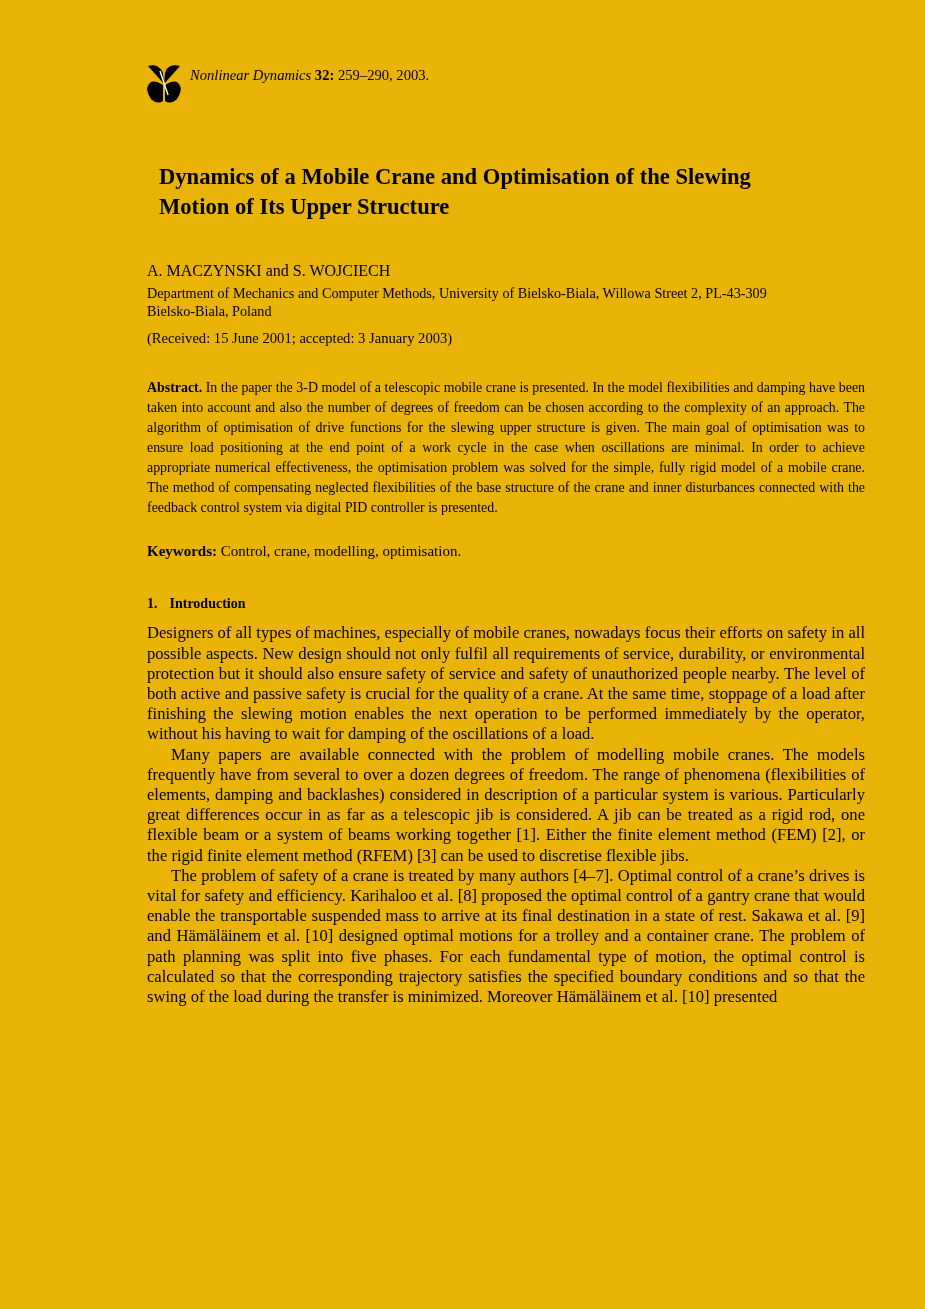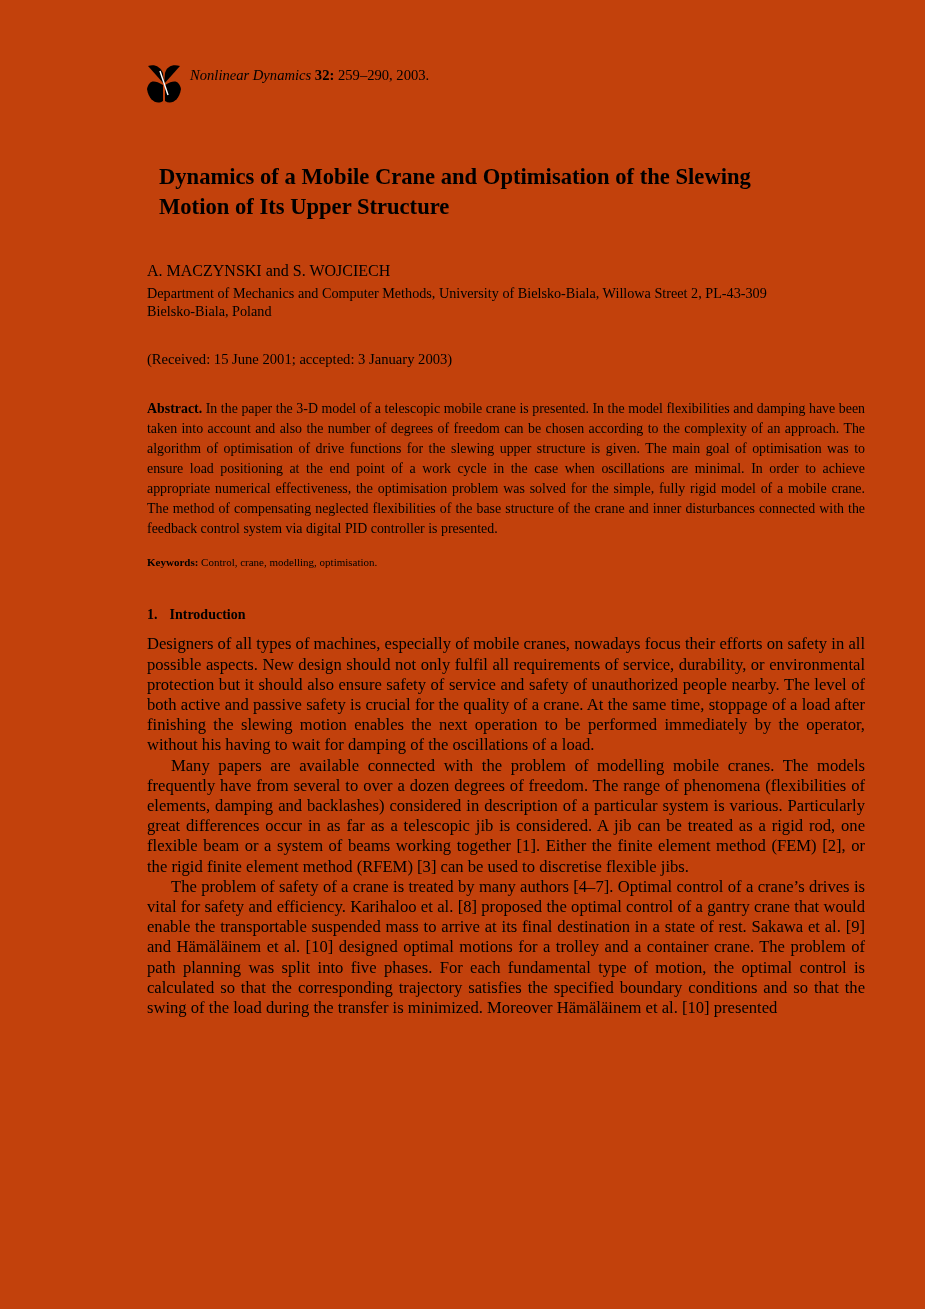--- a/index.html
+++ b/index.html
@@ -4,21 +4,21 @@
 <style>
   html, body {
     margin: 0;
     padding: 0;
     background: #ffffff;
   }
   .page {
     position: relative;
     width: 925px;
     height: 1309px;
-    background: #c2410c;
+    background: #eab308;
     color: #000000;
     font-family: "Liberation Serif", "DejaVu Serif", serif;
     box-sizing: border-box;
     padding: 64px 60px 0 147px;
     overflow: hidden;
   }
   
   .journal-header {
     display: flex;
     align-items: flex-start;
@@ -53,34 +53,34 @@
     font-size: 16px;
     line-height: 20px;
   }
   .affiliation {
     margin-top: 3px;
     font-size: 14.2px;
     line-height: 18px;
     max-width: 640px;
   }
   .received {
-    margin-top: 31px;
+    margin-top: 10px;
     font-size: 14.6px;
   }
   
   .abstract {
     margin-top: 31px;
     font-size: 13.9px;
     line-height: 20px;
     text-align: justify;
   }
   .abstract-label, .keywords-label { font-weight: bold; }
   .keywords {
-    margin-top: 15px;
-    font-size: 11px;
+    margin-top: 25px;
+    font-size: 15px;
     line-height: 17.3px;
   }
   
   .section-heading {
     margin-top: 36px;
     font-size: 14px;
     font-weight: bold;
   }
   .section-number { margin-right: 12px; }
   

